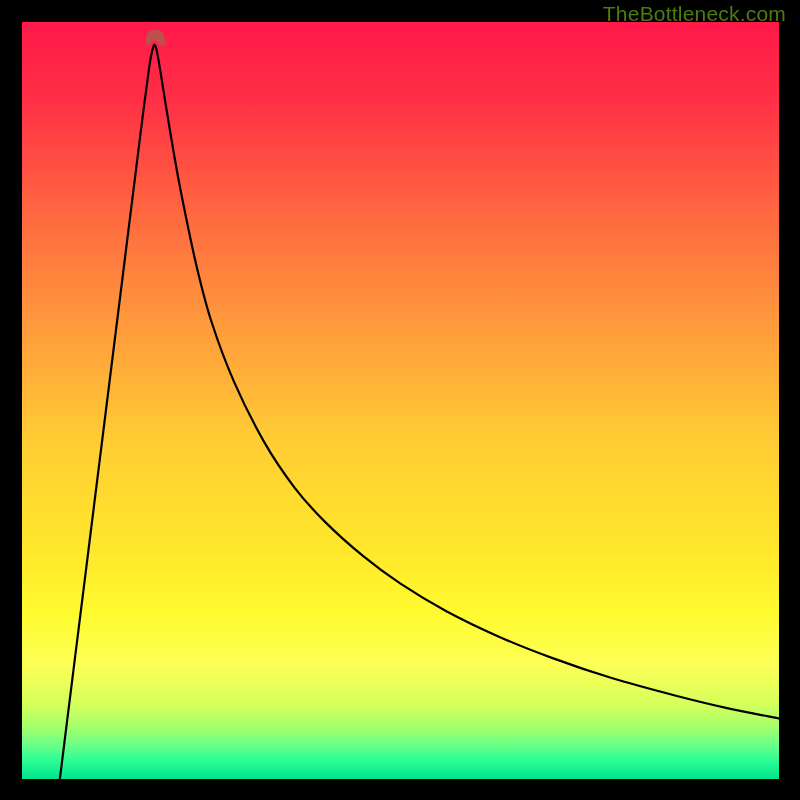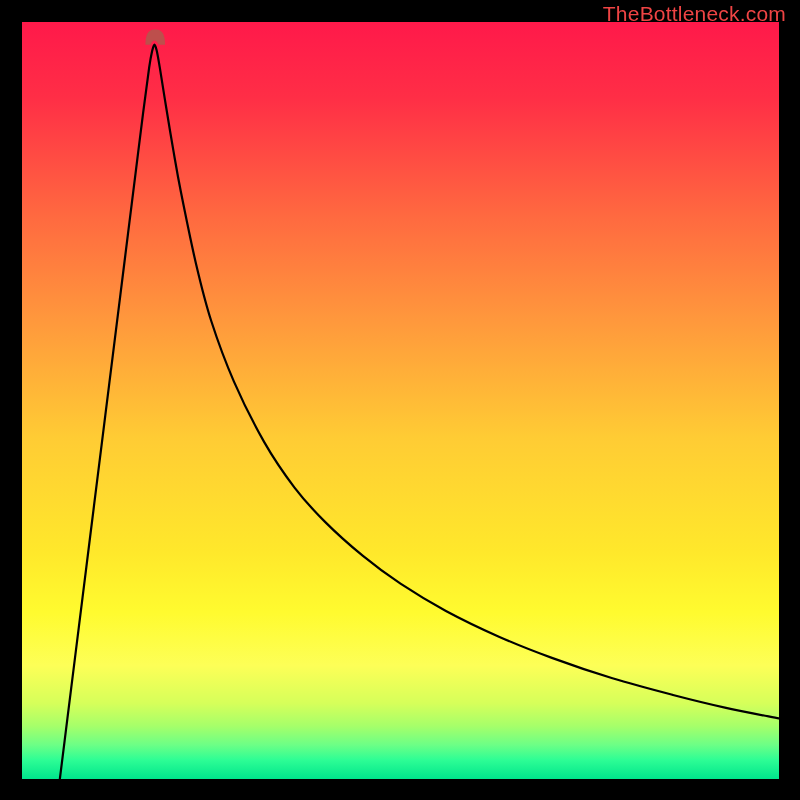--- a/index.html
+++ b/index.html
@@ -32,21 +32,21 @@
     top: 0;
     width: 757px;
     height: 757px;
   }
   .watermark {
     position: absolute;
     top: 2px;
     right: 14px;
     font-size: 21px;
     font-weight: 400;
-    color: #ef4444;
+    color: #4d7c0f;
     text-align: right;
     letter-spacing: 0.2px;
     user-select: none;
   }
 </style>
 </head>
 <body>
 
 <div class="watermark">TheBottleneck.com</div>
 

